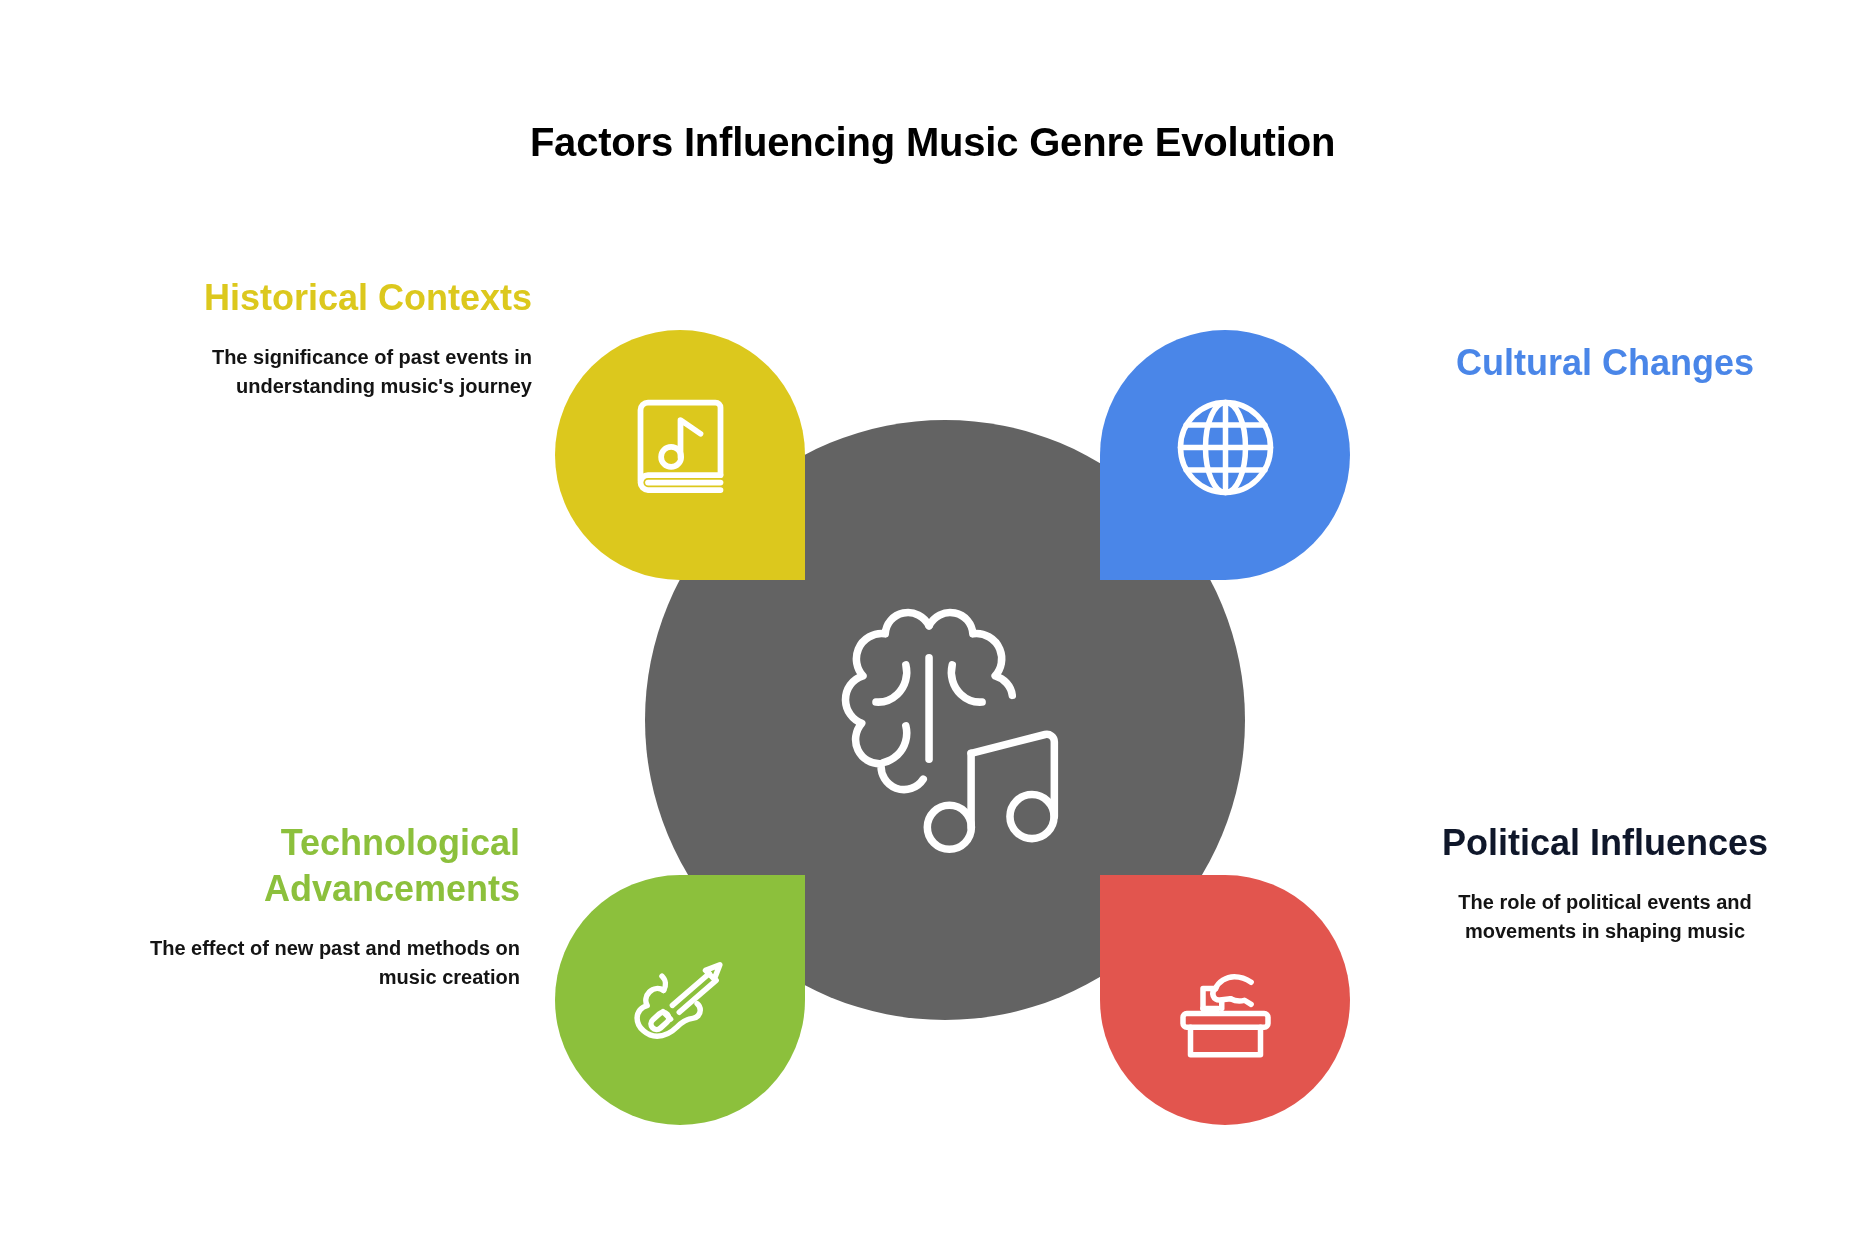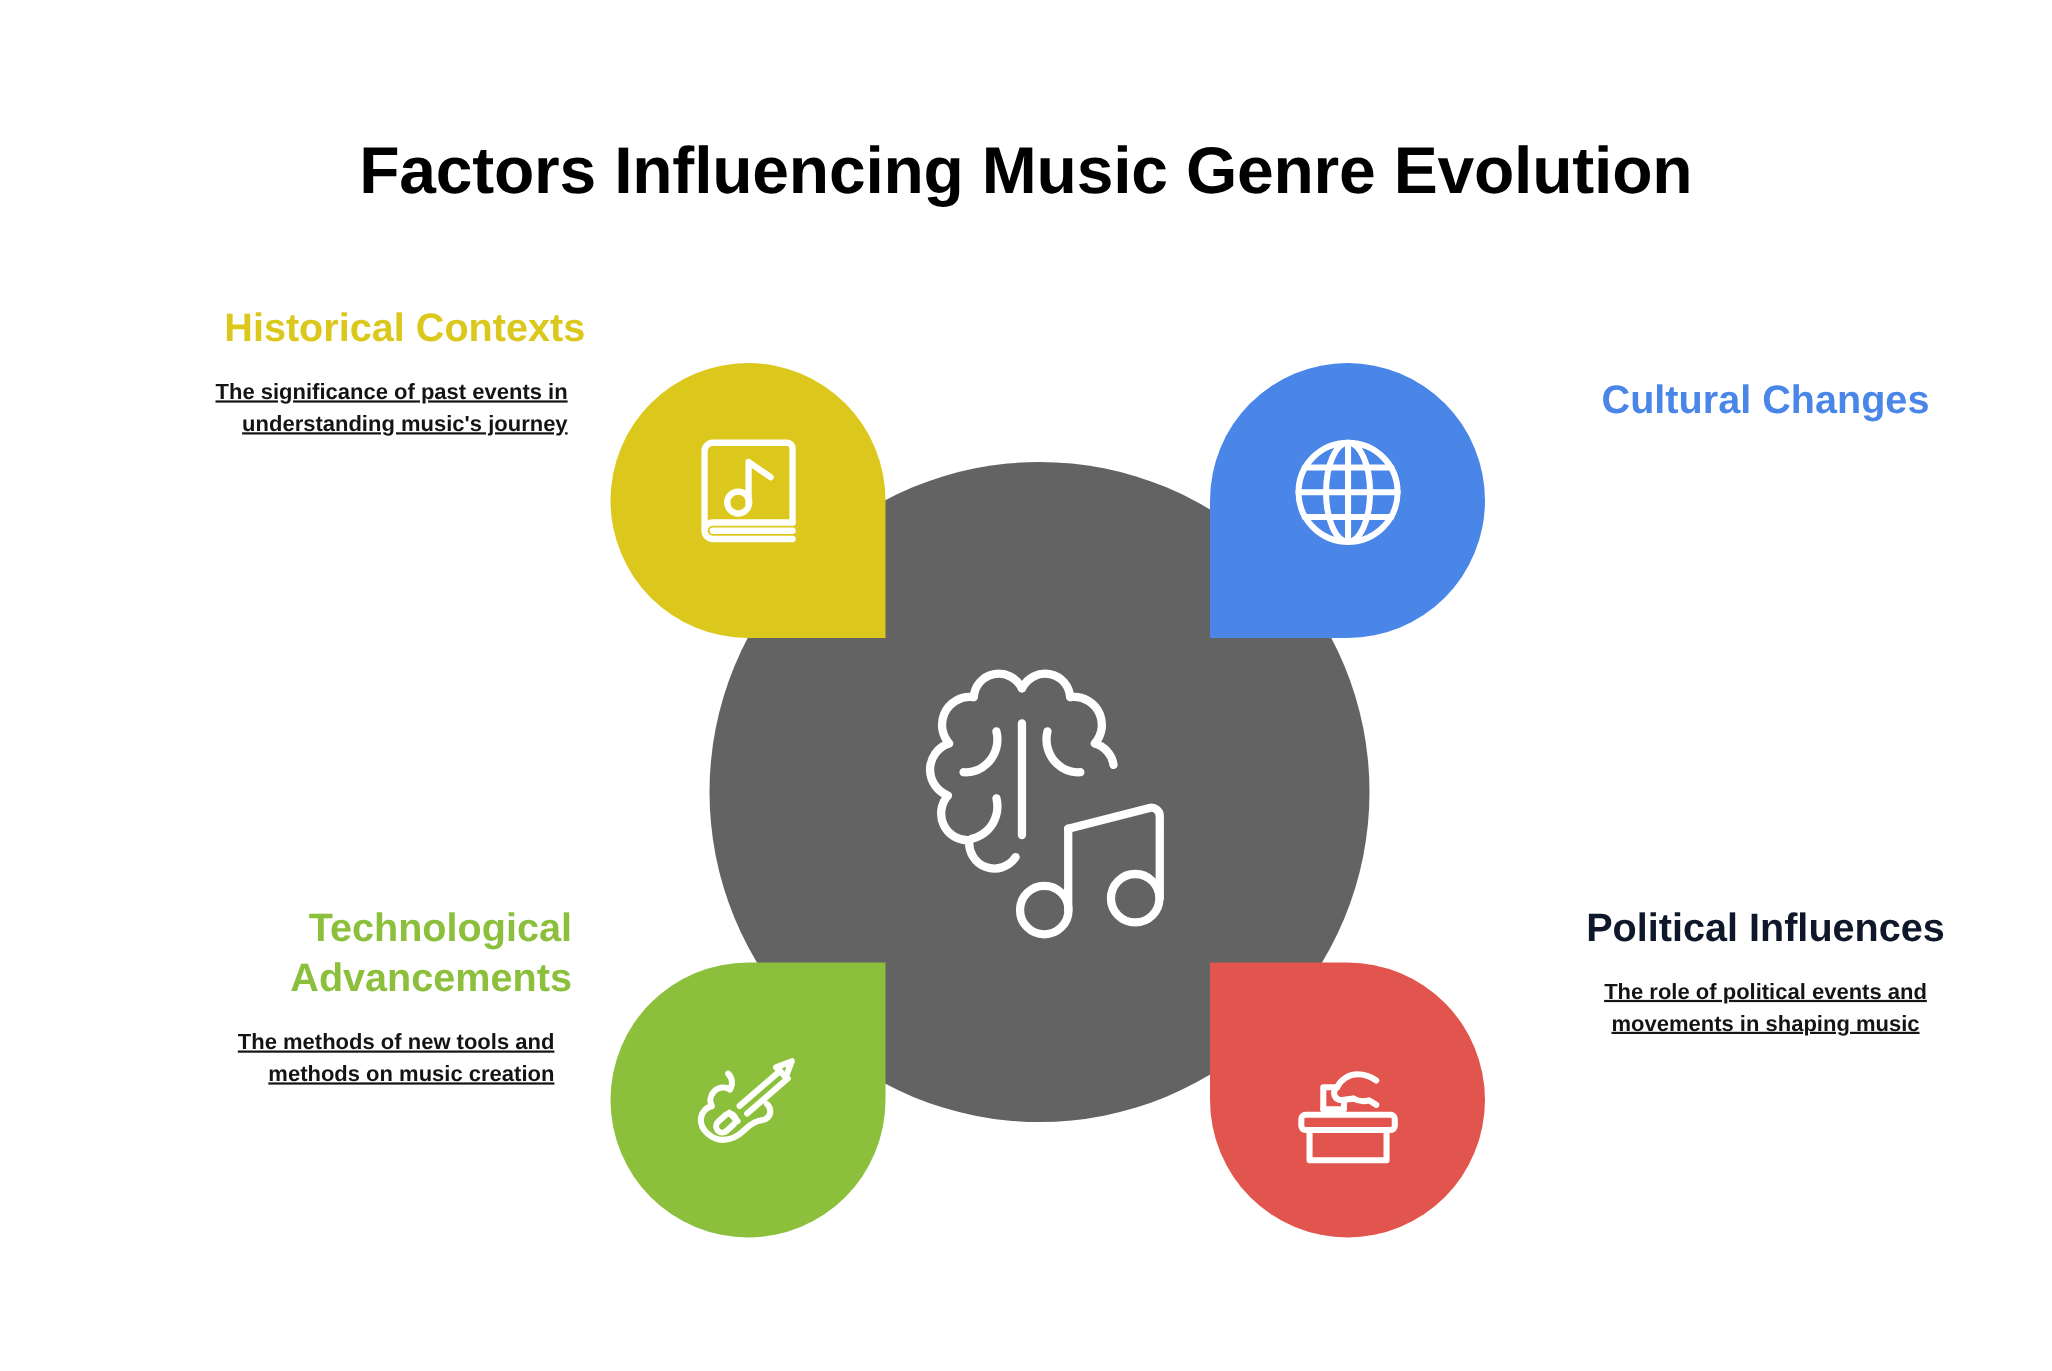--- a/index.html
+++ b/index.html
@@ -14,21 +14,21 @@
     overflow: hidden;
     position: relative;
   }
 
   #page-title {
     position: absolute;
     left: 0;
     top: 120px;
     width: 1865px;
     text-align: center;
-    font-size: 60px;
+    font-size: 40px;
     font-weight: bold;
     color: #000000;
     letter-spacing: -0.2px;
   }
 
   
   #hub {
     position: absolute;
     left: 645px;
     top: 420px;
@@ -107,22 +107,21 @@
     font-size: 36px;
     font-weight: bold;
     line-height: 1.28;
     margin: 0 0 22px 0;
   }
   .block-desc {
     font-size: 20px;
     font-weight: bold;
     line-height: 1.45;
     color: #141414;
-    margin: 16px;
-    text-decoration: underline;
+    margin: 0;
   }
 
   #block-historical    { left: 132px;  top: 275px; }
   #block-cultural      { left: 1405px; top: 340px; }
   #block-technological { left: 120px;  top: 820px; }
   #block-political     { left: 1405px; top: 820px; }
 </style>
 </head>
 <body>
 
@@ -217,19 +216,19 @@
   <div class="block-heading" style="color:#DCC81D">Historical Contexts</div>
   <div class="block-desc">The significance of past events in understanding music's journey</div>
 </div>
 
 <div class="block left-align" id="block-cultural">
   <div class="block-heading" style="color:#4A86E8">Cultural Changes</div>
 </div>
 
 <div class="block right-align" id="block-technological">
   <div class="block-heading" style="color:#8CC03C">Technological Advancements</div>
-  <div class="block-desc">The methods of new tools and methods on music creation</div>
+  <div class="block-desc">The effect of new past and methods on music creation</div>
 </div>
 
 <div class="block left-align" id="block-political">
   <div class="block-heading" style="color:#0f172a">Political Influences</div>
   <div class="block-desc">The role of political events and movements in shaping music</div>
 </div>
 
 </body></html>

